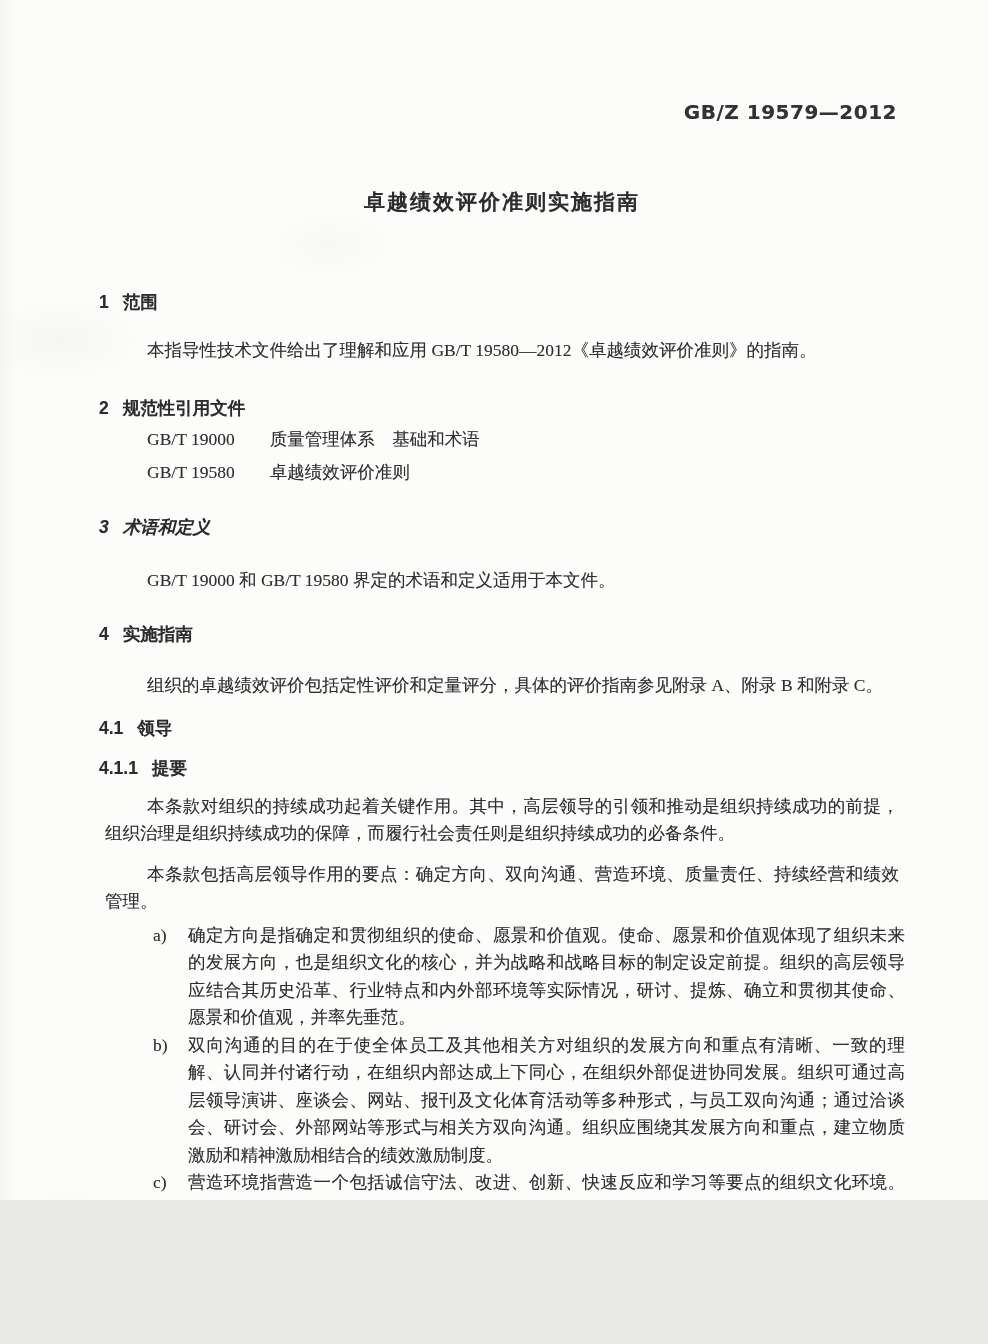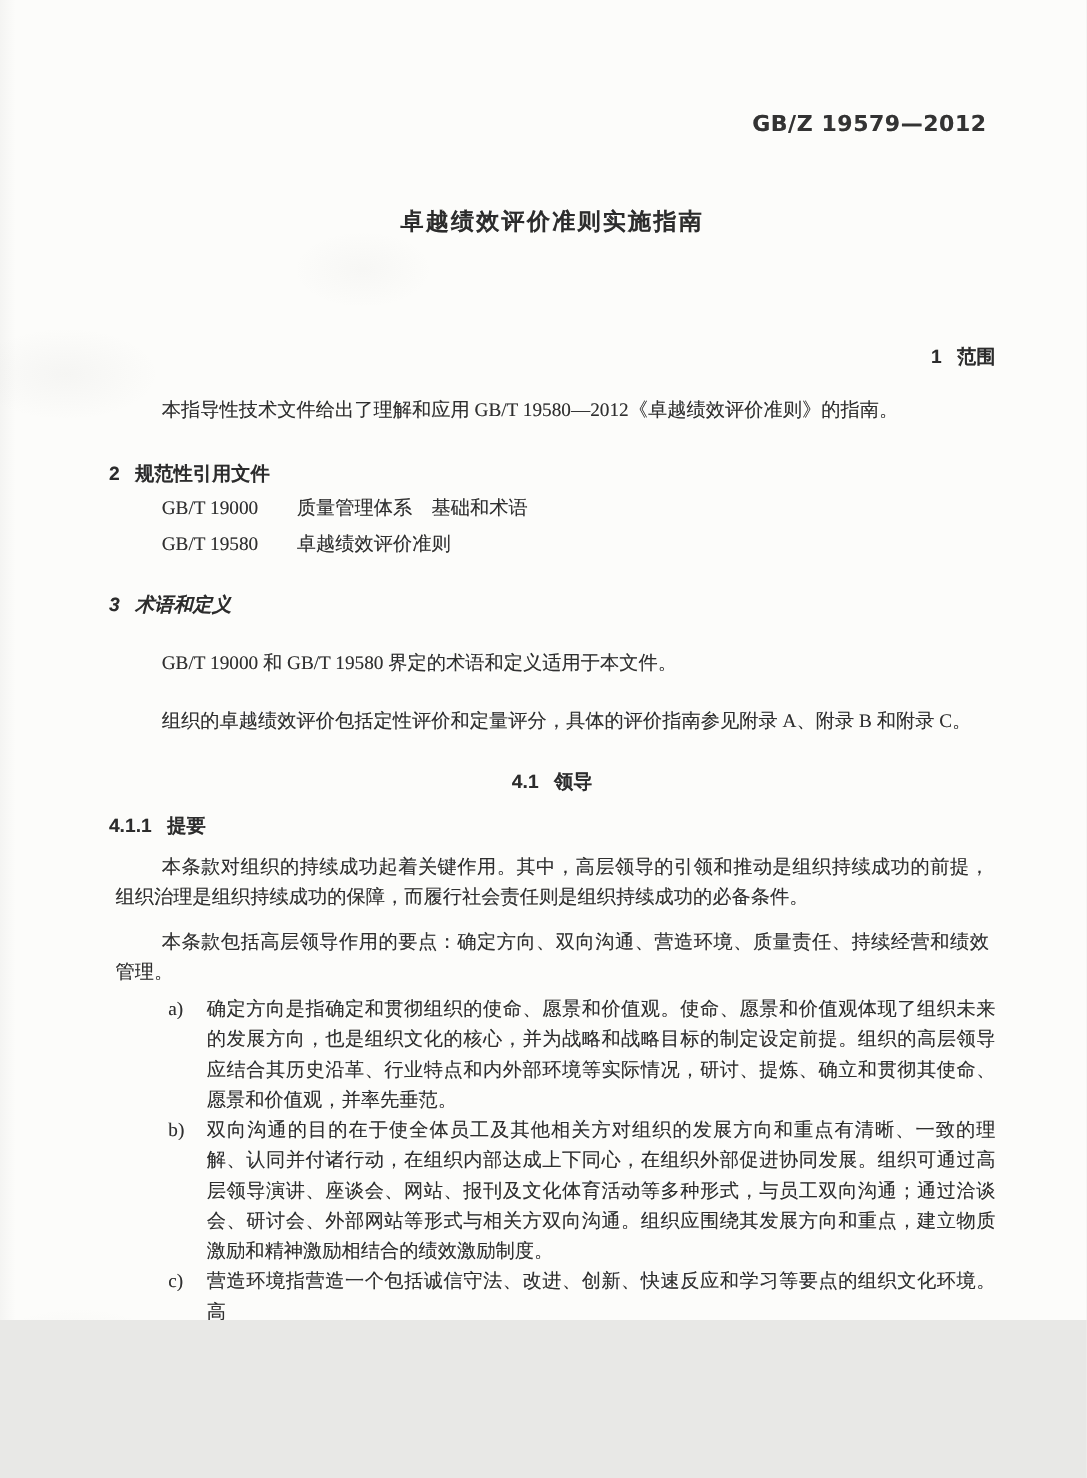--- a/index.html
+++ b/index.html
@@ -47,25 +47,25 @@
   }
   .sec-heading{
     font-family:"Liberation Sans","DejaVu Sans",sans-serif;
     font-weight:bold;
     font-size:17.5px;
     line-height:24px;
     text-align:left;
     color:#2c2c2c;
   }
   .sec-heading .sec-num{display:inline-block;margin-right:14px;}
-  .h-s1{margin-top:92px;text-align:right;}
+  .h-s1{margin-top:70px;}
   .h-s2{margin-top:31px;}
   .h-s3{margin-top:28px;font-style:italic;}
   .h-s4{margin-top:28px;}
-  .h-s41{margin-top:28px;text-align:center;}
+  .h-s41{margin-top:16px;}
   .h-s411{margin-top:16px;}
   .h-s412{margin-top:13px;}
   p{margin:6px;}
   .para{text-indent:42px;}
   .m-p1{margin-top:23px;}
   .m-p3{margin-top:24px;}
   .m-p4{margin-top:28px;}
   .m-p5{margin-top:26px;}
   .m-p6{margin-top:13px;}
   .m-p7{margin-top:13px;}
@@ -105,20 +105,23 @@
       <span class="sec-num">2</span><span>规范性引用文件</span>
     </div>
     <p class="ref-line">GB/T 19000　　质量管理体系　基础和术语</p>
     <p class="ref-line">GB/T 19580　　卓越绩效评价准则</p>
 
     <div class="sec-heading h-s3">
       <span class="sec-num">3</span><span>术语和定义</span>
     </div>
     <p class="para m-p4">GB/T 19000 和 GB/T 19580 界定的术语和定义适用于本文件。</p>
 
+    <div class="sec-heading h-s4">
+      <span class="sec-num">4</span><span>实施指南</span>
+    </div>
     <p class="para m-p5">组织的卓越绩效评价包括定性评价和定量评分，具体的评价指南参见附录 A、附录 B 和附录 C。</p>
 
     <div class="sec-heading h-s41">
       <span class="sec-num">4.1</span><span>领导</span>
     </div>
 
     <div class="sec-heading h-s411">
       <span class="sec-num">4.1.1</span><span>提要</span>
     </div>
     <p class="para m-p6">本条款对组织的持续成功起着关键作用。其中，高层领导的引领和推动是组织持续成功的前提，组织治理是组织持续成功的保障，而履行社会责任则是组织持续成功的必备条件。</p>

